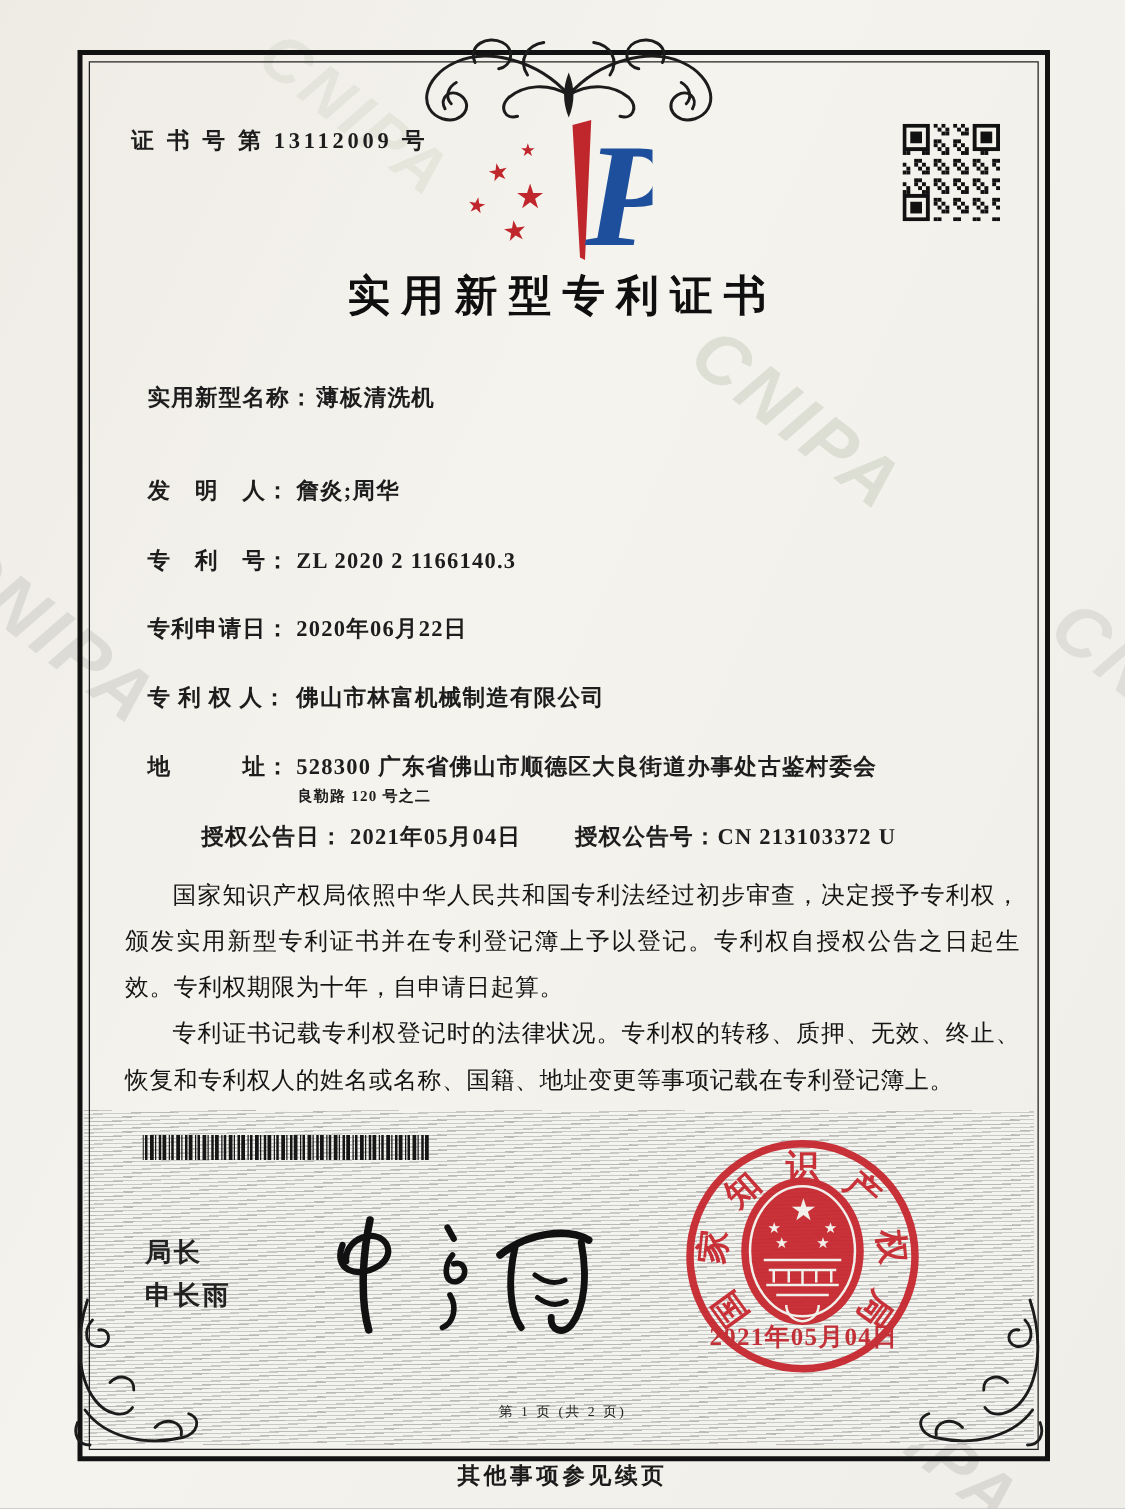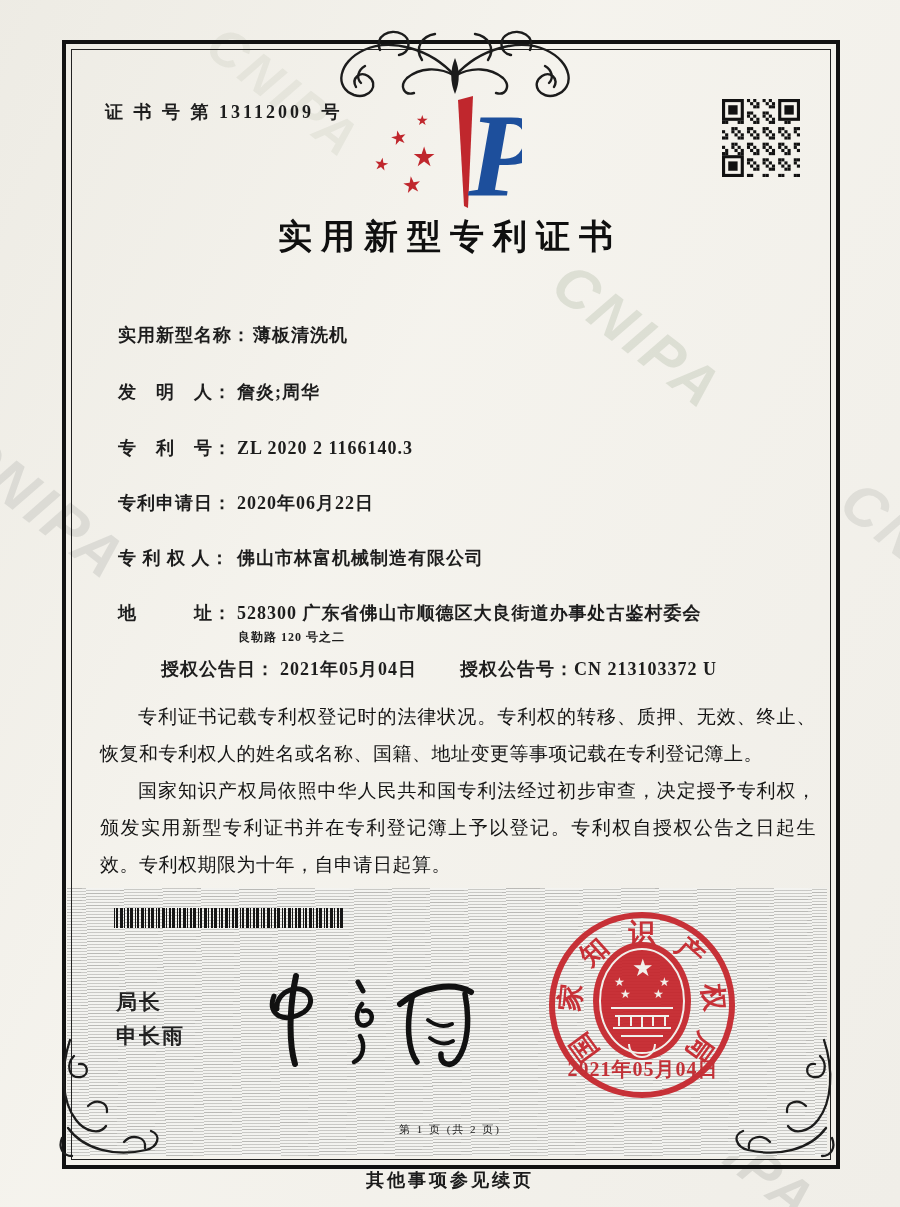--- a/index.html
+++ b/index.html
@@ -272,21 +272,21 @@
       <rect x="18" y="0" width="7" height="7" fill="#111"></rect>
       <rect x="19" y="1" width="5" height="5" fill="#f4f2ec"></rect>
       <rect x="20" y="2" width="3" height="3" fill="#111"></rect>
       <rect x="0" y="18" width="7" height="7" fill="#111"></rect>
       <rect x="1" y="19" width="5" height="5" fill="#f4f2ec"></rect>
       <rect x="2" y="20" width="3" height="3" fill="#111"></rect>
     </svg>
 
   <div class="title">实用新型专利证书</div>
 
-  <div class="field" style="top:323px;font-family:Liberation Serif, serif;">
+  <div class="field" style="top:306px;font-family:Liberation Serif, serif;">
     <span class="lbl">实用新型名称：</span><span class="val">薄板清洗机</span>
   </div>
   <div class="field" style="top:380px;">
     <span class="lbl">发　明　人：</span><span class="val">詹炎;周华</span>
   </div>
   <div class="field" style="top:436px;">
     <span class="lbl">专　利　号：</span><span class="val">ZL 2020 2 1166140.3</span>
   </div>
   <div class="field" style="top:491px;">
     <span class="lbl">专利申请日：</span><span class="val">2020年06月22日</span>
@@ -299,22 +299,22 @@
   </div>
   <div class="addr2" style="top:629px;">良勒路 120 号之二</div>
   <div class="field" style="top:657px;margin-left:43px;">
     <span class="lbl">授权公告日：</span><span class="val">2021年05月04日</span>
   </div>
   <div class="grant-no" style="top:657px;">
     <span>授权公告号：</span><span>CN 213103372 U</span>
   </div>
 
   <div class="bodytext">
+    <p>国家知识产权局依照中华人民共和国专利法经过初步审查，决定授予专利权，颁发实用新型专利证书并在专利登记簿上予以登记。专利权自授权公告之日起生效。专利权期限为十年，自申请日起算。</p>
     <p>专利证书记载专利权登记时的法律状况。专利权的转移、质押、无效、终止、恢复和专利权人的姓名或名称、国籍、地址变更等事项记载在专利登记簿上。</p>
-    <p>国家知识产权局依照中华人民共和国专利法经过初步审查，决定授予专利权，颁发实用新型专利证书并在专利登记簿上予以登记。专利权自授权公告之日起生效。专利权期限为十年，自申请日起算。</p>
   </div>
 
   <svg class="barcode" id="barcode" viewBox="0 0 234 20" preserveAspectRatio="none">
       <rect x="0" y="0" width="1" height="20" fill="#161616"></rect>
       <rect x="2" y="0" width="2" height="20" fill="#161616"></rect>
       <rect x="6" y="0" width="3" height="20" fill="#161616"></rect>
       <rect x="10" y="0" width="1" height="20" fill="#161616"></rect>
       <rect x="13" y="0" width="2" height="20" fill="#161616"></rect>
       <rect x="16" y="0" width="3" height="20" fill="#161616"></rect>
       <rect x="21" y="0" width="1" height="20" fill="#161616"></rect>

